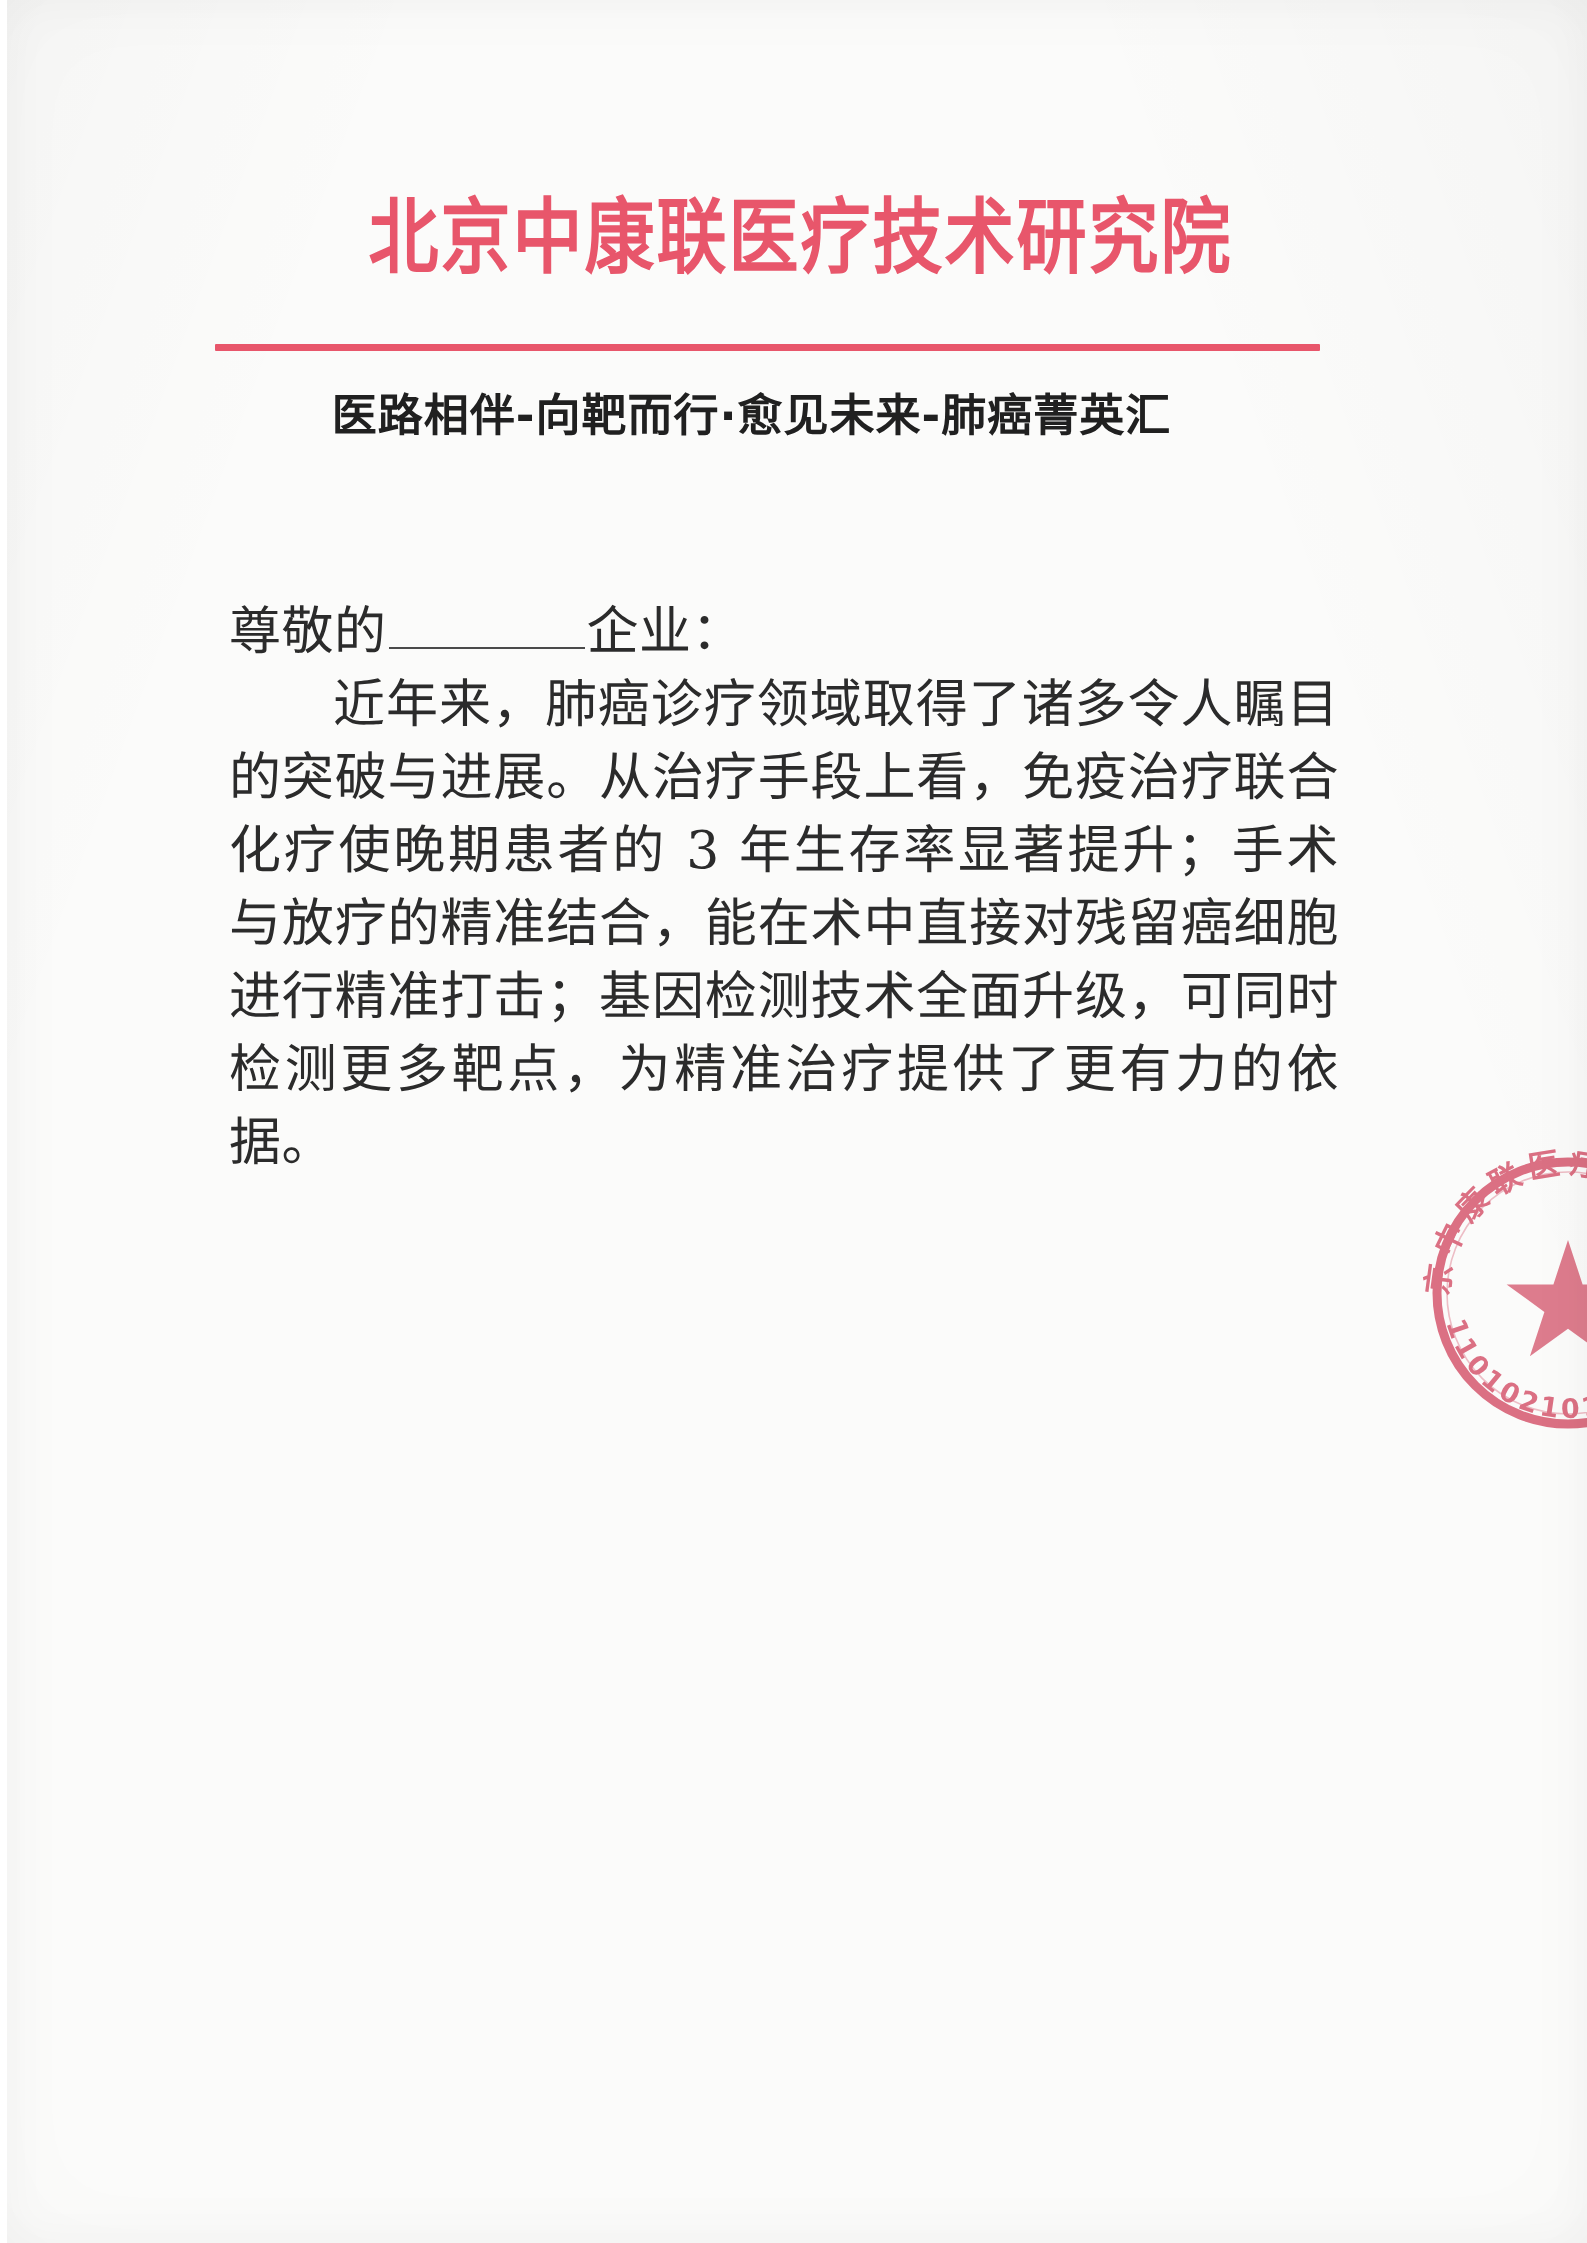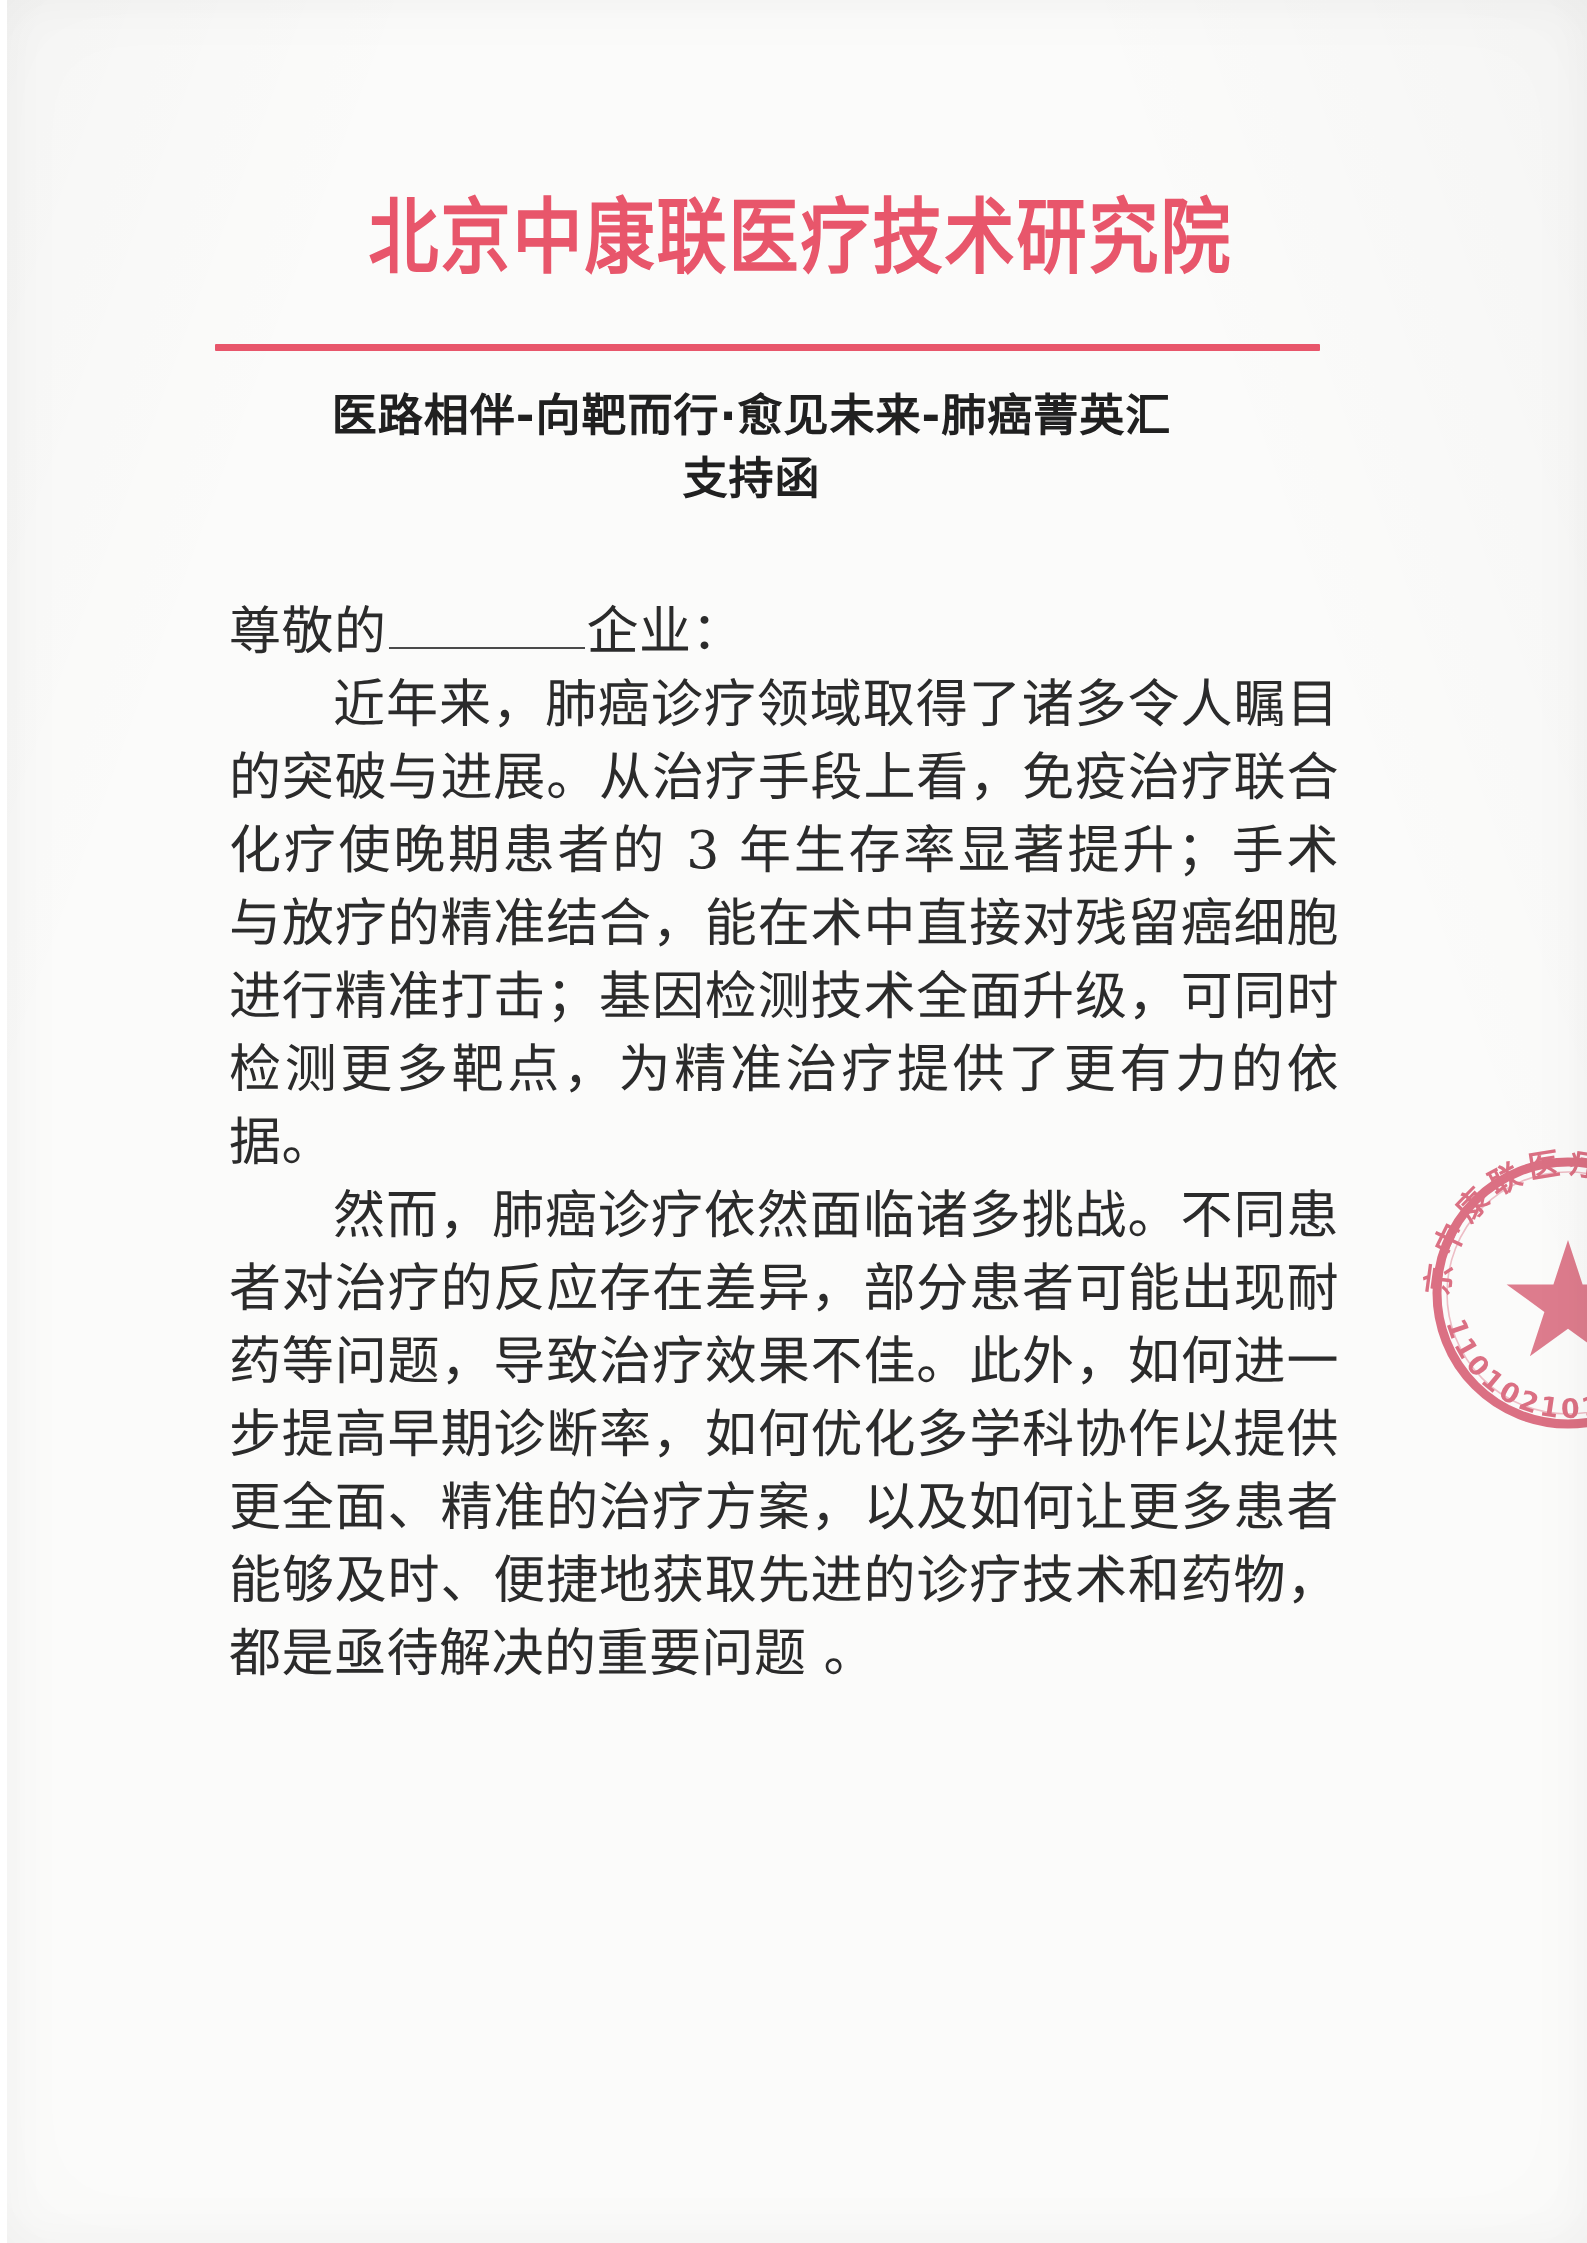--- a/index.html
+++ b/index.html
@@ -155,31 +155,29 @@
 <div class="scan-page">
   <div class="content">
 
     <div class="letterhead">
       <span class="letterhead-title">北京中康联医疗技术研究院</span>
     </div>
     <div class="letterhead-rule"></div>
 
     <div class="doc-title">
       <span class="title-line">医路相伴-向靶而行·愈见未来-肺癌菁英汇</span>
-      <span class="title-line">支持函</span>
     </div>
 
     <div class="letter-body">
 
       <p class="salutation">
         <span>尊敬的</span><span class="blank-field"></span><span>企业：</span>
       </p>
 
       <p>近年来，肺癌诊疗领域取得了诸多令人瞩目的突破与进展。从治疗手段上看，免疫治疗联合化疗使晚期患者的 3 年生存率显著提升；手术与放疗的精准结合，能在术中直接对残留癌细胞进行精准打击；基因检测技术全面升级，可同时检测更多靶点，为精准治疗提供了更有力的依据。</p>
-      <p>然而，肺癌诊疗依然面临诸多挑战。不同患者对治疗的反应存在差异，部分患者可能出现耐药等问题，导致治疗效果不佳。此外，如何进一步提高早期诊断率，如何优化多学科协作以提供更全面、精准的治疗方案，以及如何让更多患者能够及时、便捷地获取先进的诊疗技术和药物，都是亟待解决的重要问题 。</p>
 
     </div>
 
     <div class="seal-wrap">
       <div class="seal">
         <svg viewBox="0 0 330 330" width="330" height="330" aria-hidden="true">
           <defs>
             <path id="arcTop" d="M 165,165 m -119,0 a 119,119 0 1 1 238,0" fill="none"></path>
             <path id="arcBottom" d="M 165,165 m -125,0 a 125,125 0 0 0 250,0" fill="none"></path>
           </defs>

